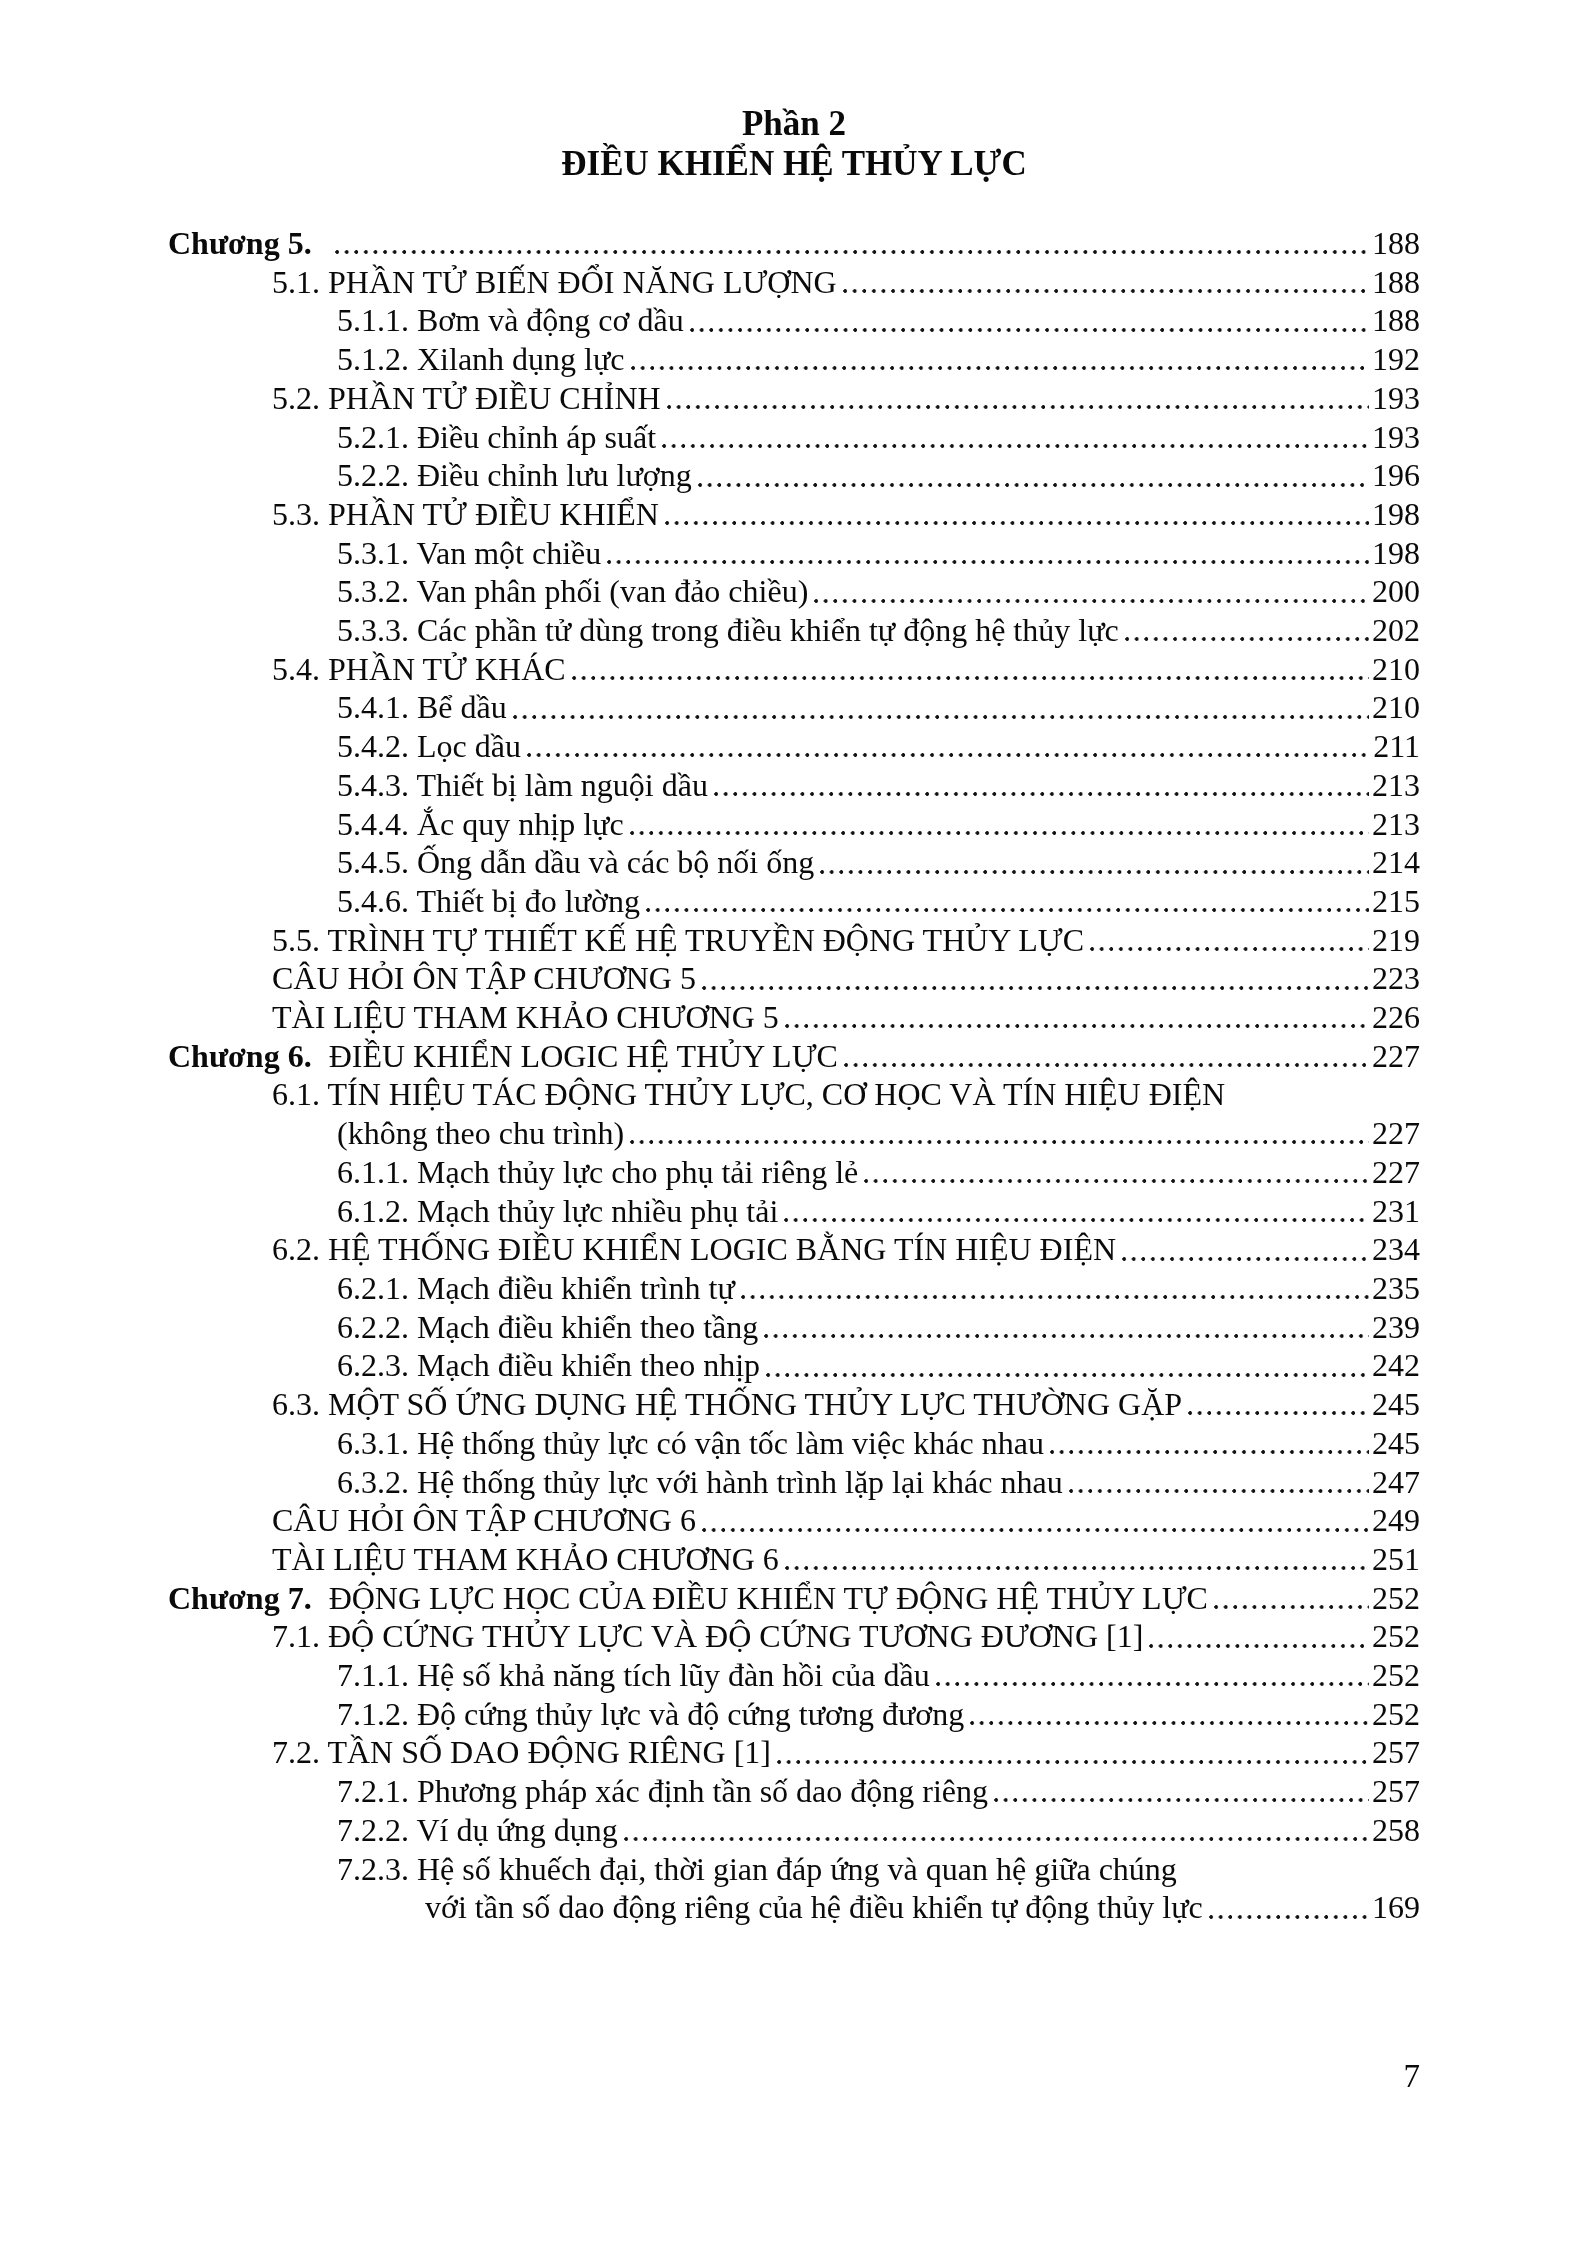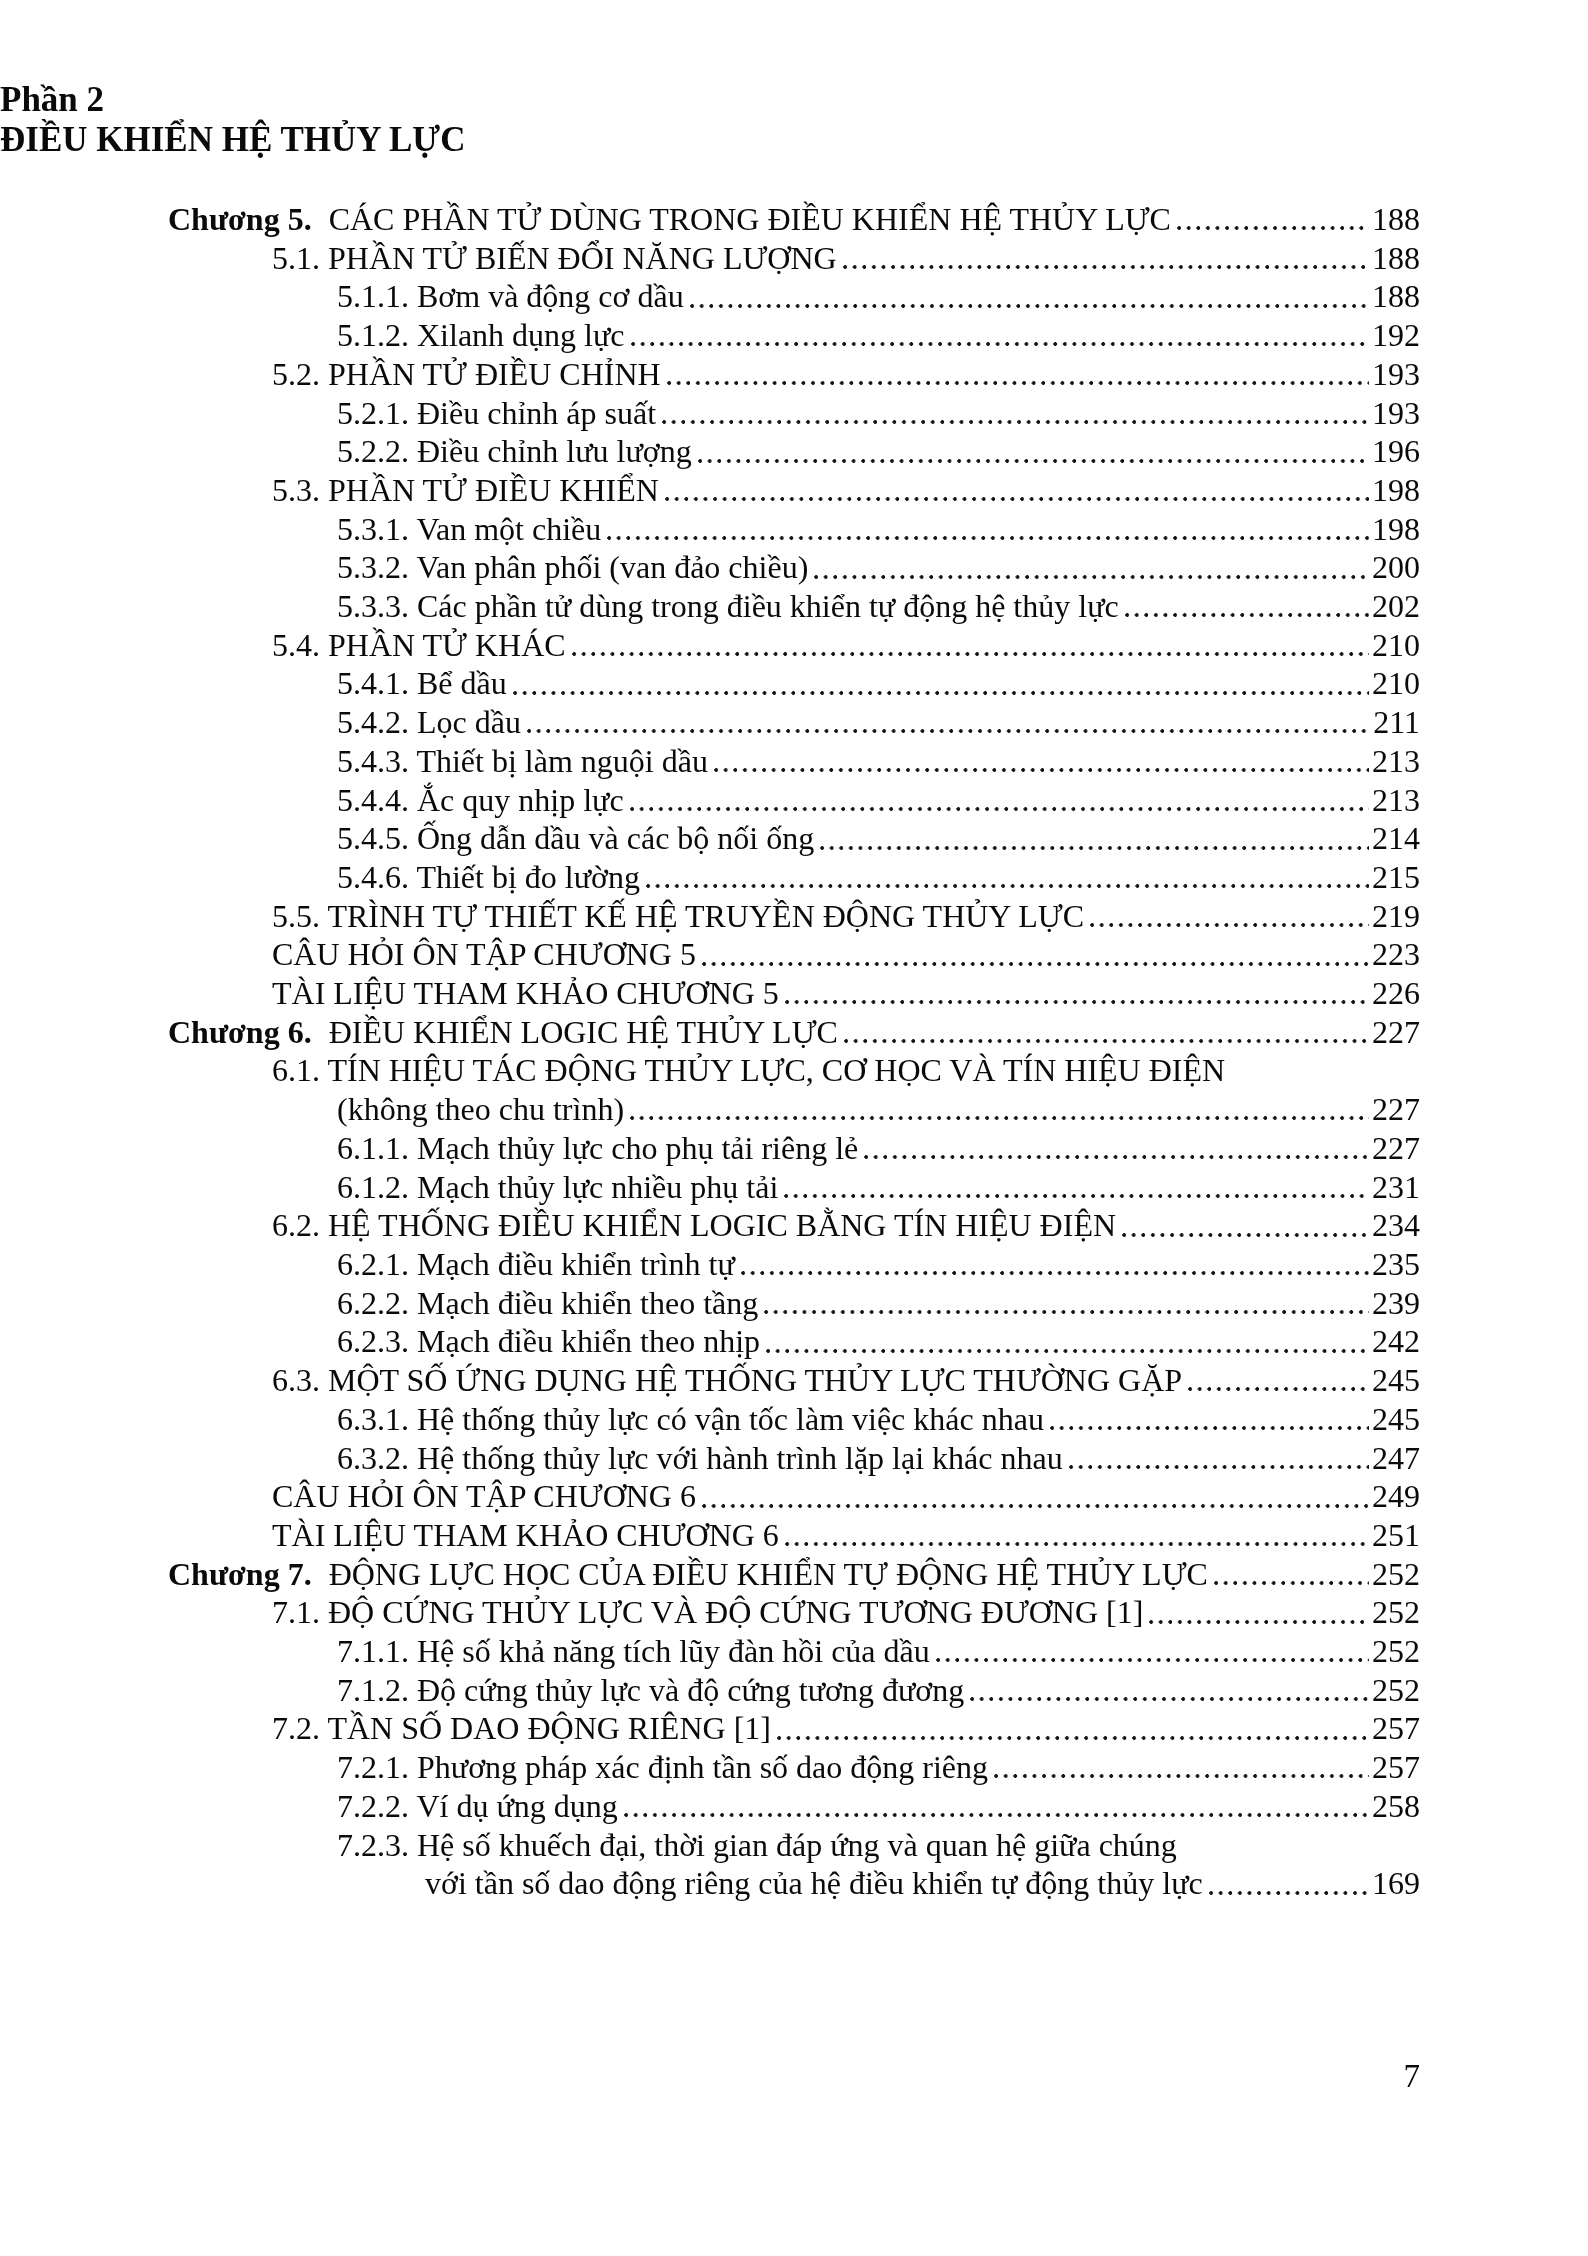--- a/index.html
+++ b/index.html
@@ -5,22 +5,23 @@
   html, body { margin: 0; padding: 0; }
   body {
     width: 1588px; height: 2256px;
     background: #ffffff;
     color: #0a0a0a;
     font-family: "Liberation Serif", "DejaVu Serif", serif;
     position: relative;
     overflow: hidden;
   }
   .part-header {
-    margin-top: 80px;
+    margin-top: 104px;
     width: 100%;
+    text-align: center;
     font-weight: bold;
     font-size: 35px;
     line-height: 40px;
   }
   .toc {
     margin-top: 40px;
     width: 1420px;
     font-size: 32px;
   }
   .toc-row {
@@ -56,21 +57,20 @@
 <body>
 
 <div class="part-header">
   <div>Phần 2</div>
   <div>ĐIỀU KHIỂN HỆ THỦY LỰC</div>
 </div>
 
 <div class="toc" id="toc">
     <div class="toc-row indent-chapter">
       <span class="chap-label">Chương 5.</span>
-      <span class="entry-title">CÁC PHẦN TỬ DÙNG TRONG ĐIỀU KHIỂN HỆ THỦY LỰC</span>
       <span class="leader"></span>
       <span class="page-num">188</span>
     </div>
     <div class="toc-row indent-section">
       <span class="entry-title">5.1. PHẦN TỬ BIẾN ĐỔI NĂNG LƯỢNG</span>
       <span class="leader"></span>
       <span class="page-num">188</span>
     </div>
     <div class="toc-row indent-subsection">
       <span class="entry-title">5.1.1. Bơm và động cơ dầu</span>

